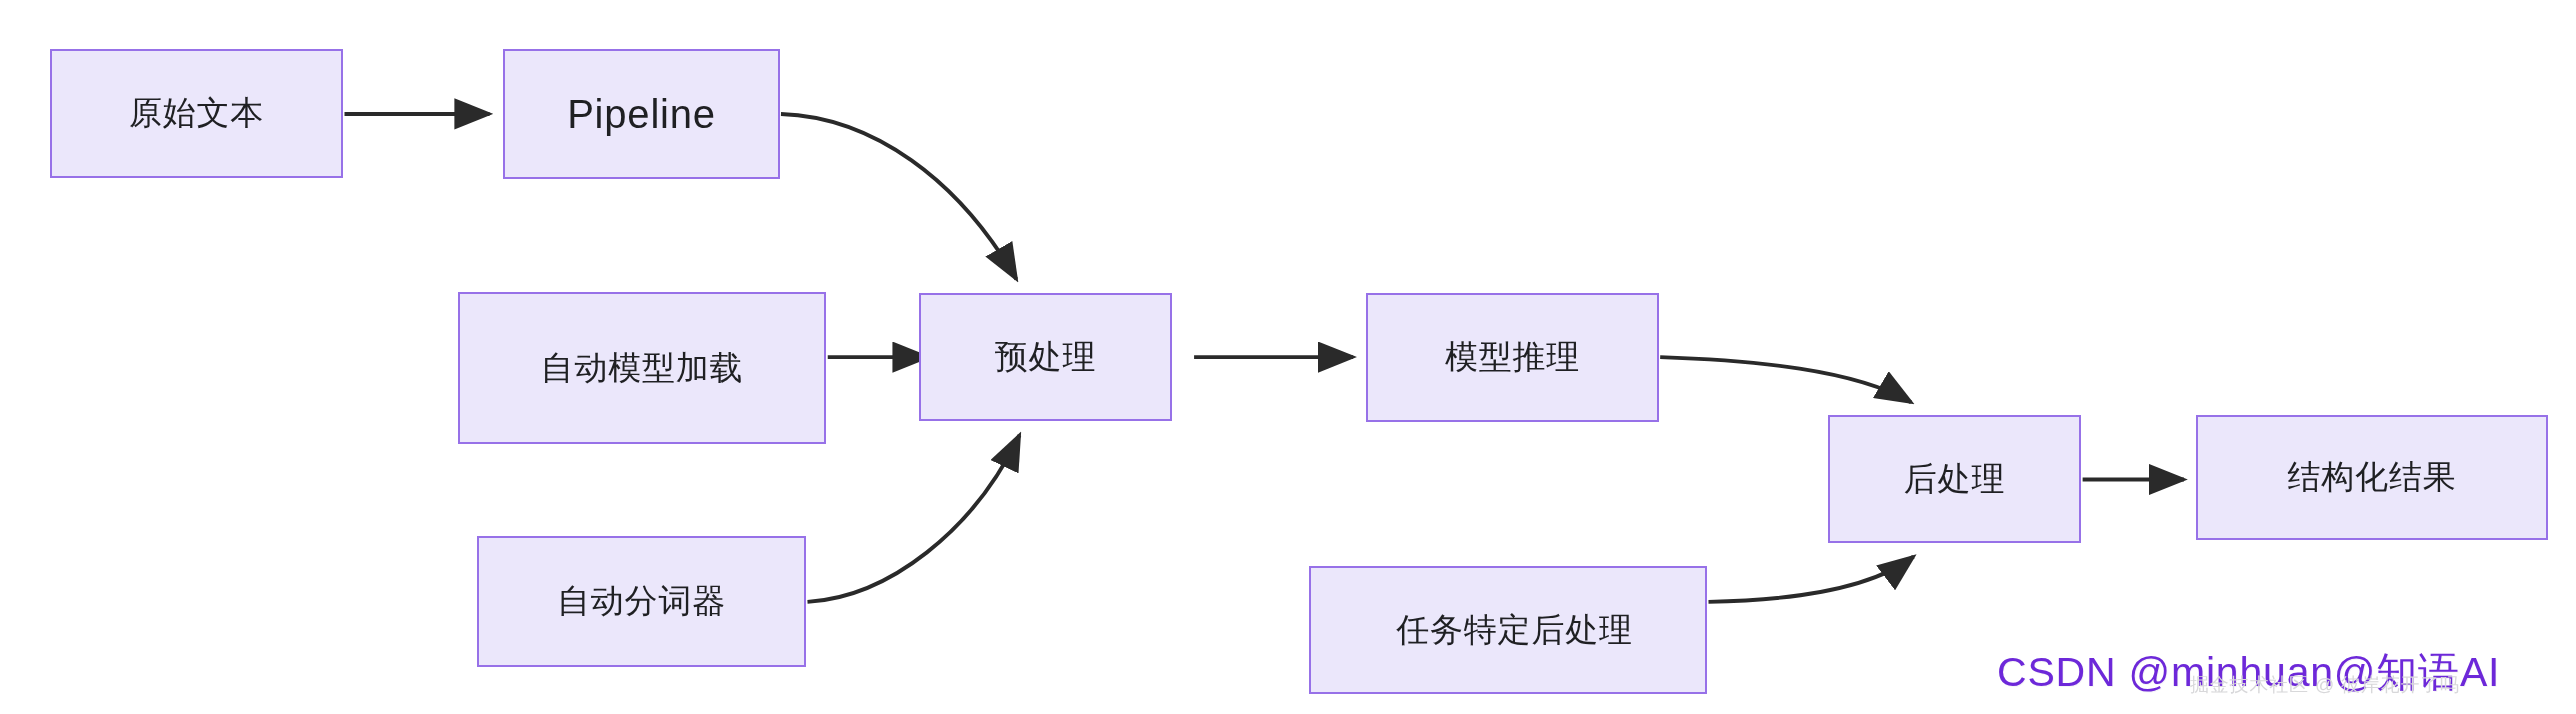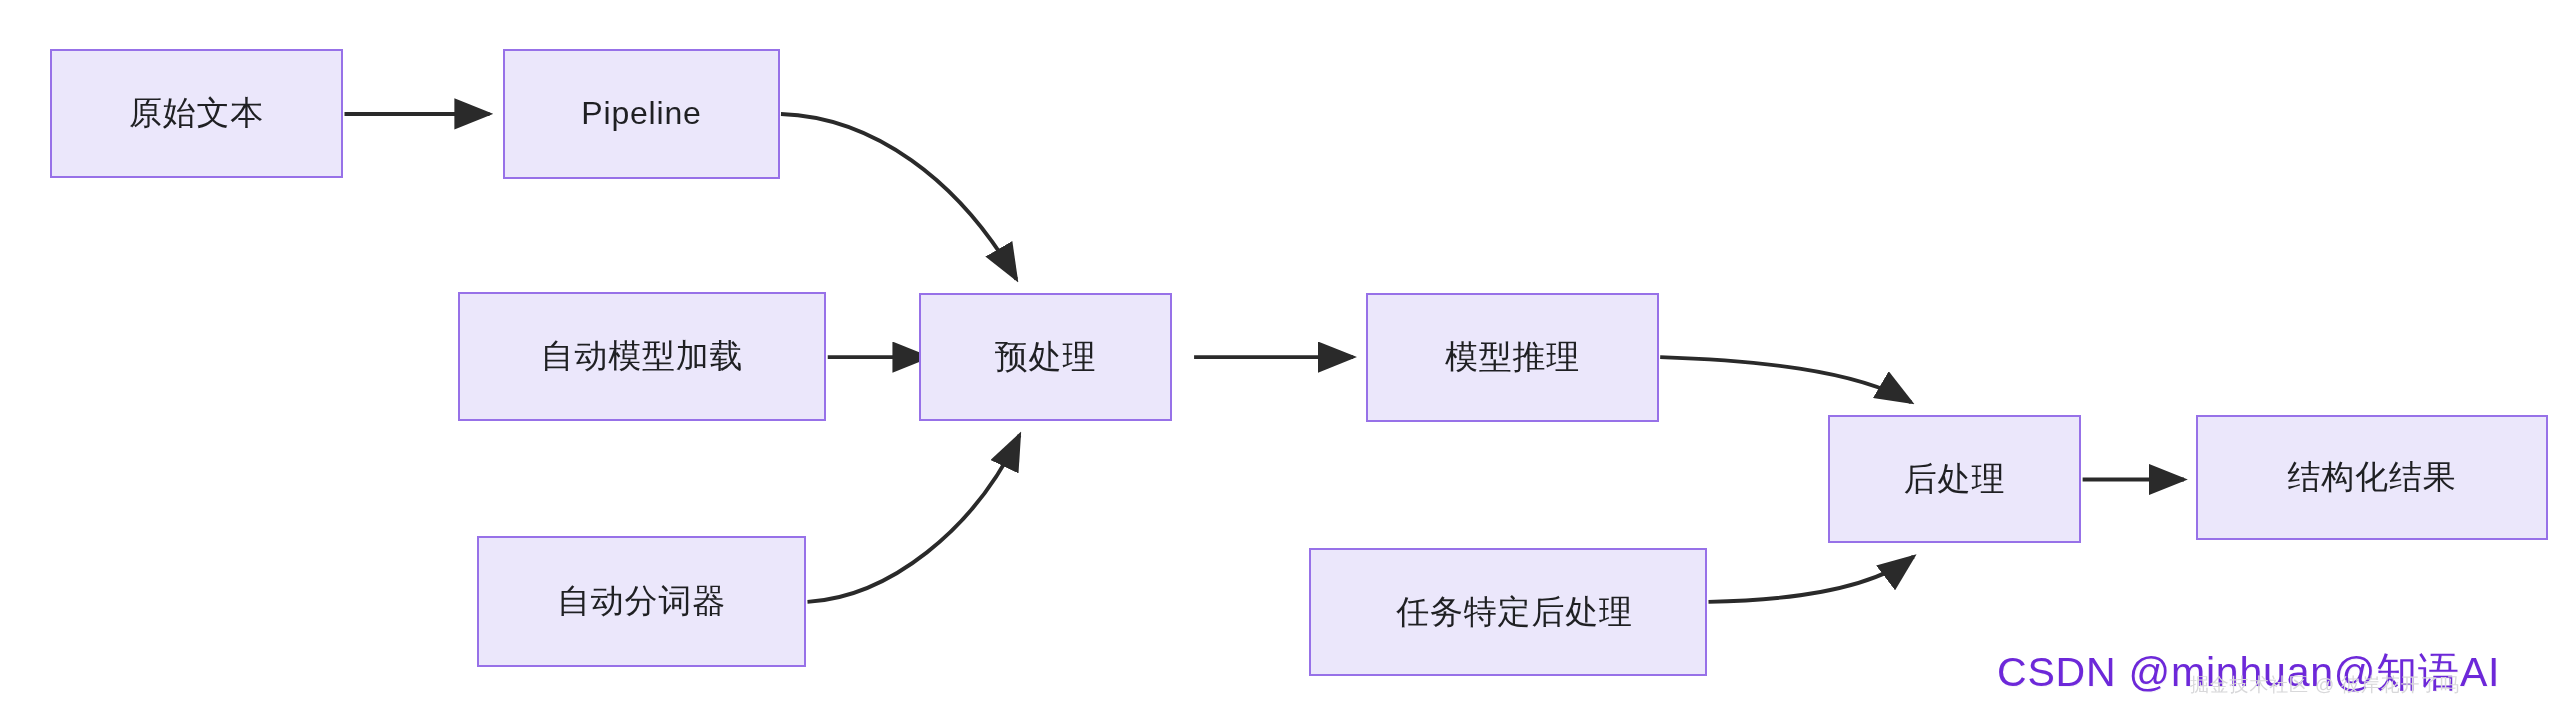--- a/index.html
+++ b/index.html
@@ -33,21 +33,21 @@
     color: #1f2023;
     font-size: 33px;
     line-height: 1.1;
     letter-spacing: 0.8px;
     white-space: nowrap;
   }
   .node-label {
     display: block;
   }
   .node-latin {
-    font-size: 32px;
+    font-size: 40px;
   }
   .watermark {
     position: absolute;
     white-space: nowrap;
     pointer-events: none;
     user-select: none;
   }
   #wm-csdn {
     left: 1997px;
     top: 645px;
@@ -94,21 +94,21 @@
   </svg>
 
   <div class="node" id="node-raw-text" style="left:50px; top:49px; width:293px; height:129px;">
     <span class="node-label">原始文本</span>
   </div>
 
   <div class="node" id="node-pipeline" style="left:503px; top:49px; width:277px; height:130px;">
     <span class="node-label node-latin">Pipeline</span>
   </div>
 
-  <div class="node" id="node-auto-model" style="left:458px; top:292px; width:368px; height:129px;">
+  <div class="node" id="node-auto-model" style="left:458px; top:292px; width:368px; height:152px;">
     <span class="node-label">自动模型加载</span>
   </div>
 
   <div class="node" id="node-preprocess" style="left:919px; top:293px; width:253px; height:128px;">
     <span class="node-label">预处理</span>
   </div>
 
   <div class="node" id="node-postprocess" style="left:1828px; top:415px; width:253px; height:128px;">
     <span class="node-label">后处理</span>
   </div>
@@ -118,21 +118,21 @@
   </div>
 
   <div class="node" id="node-structured" style="left:2196px; top:415px; width:352px; height:125px;">
     <span class="node-label">结构化结果</span>
   </div>
 
   <div class="node" id="node-auto-tokenizer" style="left:477px; top:536px; width:329px; height:131px;font-family:Liberation Serif, serif;">
     <span class="node-label">自动分词器</span>
   </div>
 
-  <div class="node" id="node-task-postproc" style="left:1309px; top:548px; width:398px; height:128px;padding-left:13px;">
+  <div class="node" id="node-task-postproc" style="left:1309px; top:566px; width:398px; height:128px;padding-left:13px;">
     <span class="node-label">任务特定后处理</span>
   </div>
 
   <div class="watermark" id="wm-csdn">CSDN @minhuan@知语AI</div>
   <div class="watermark" id="wm-juejin">掘金技术社区 @ 彼岸花开了吗</div>
 
 </div>
 
 
 </body></html>

